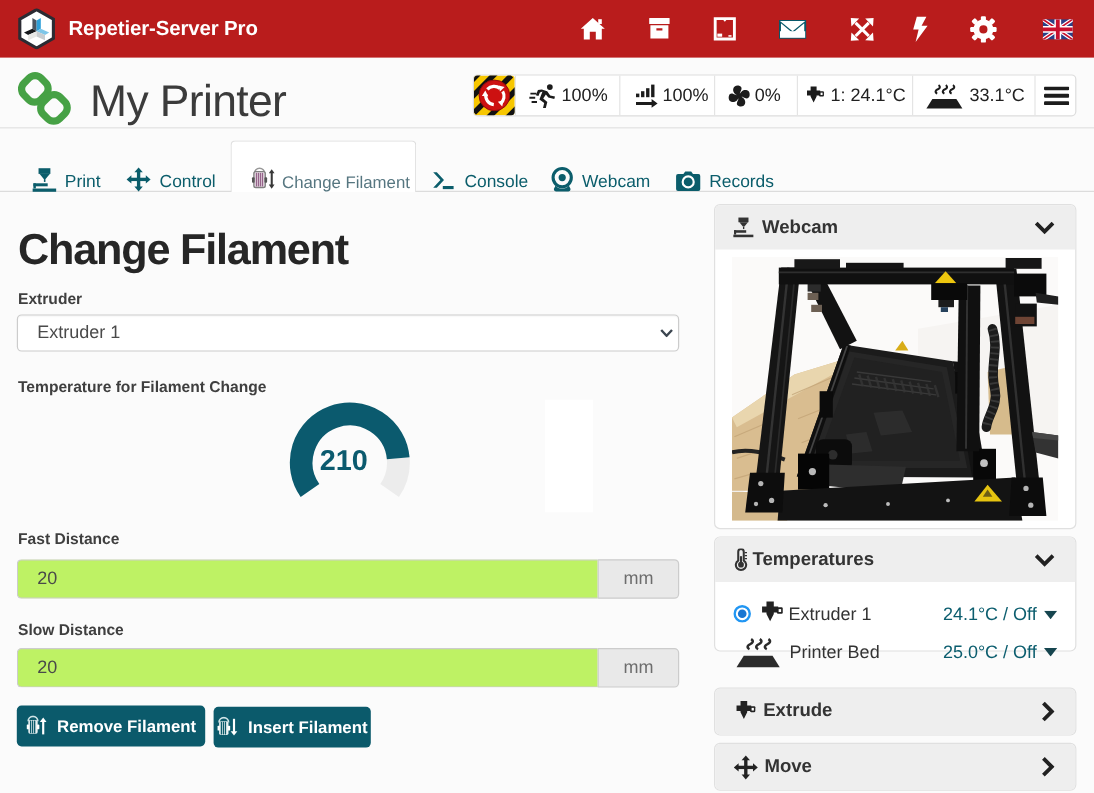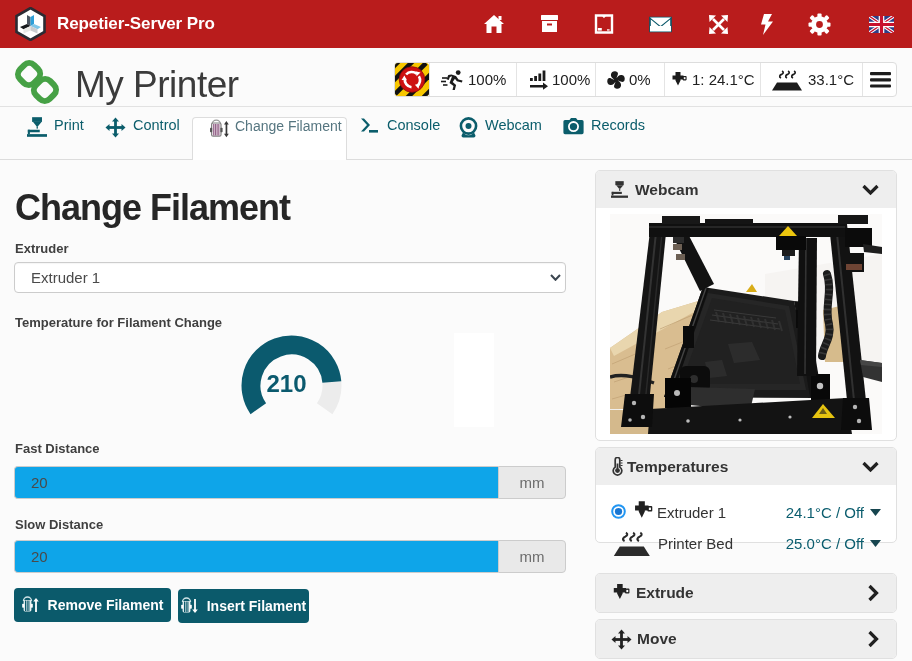--- a/index.html
+++ b/index.html
@@ -12,28 +12,28 @@
 #nav .title{position:absolute;left:57px;top:14px;color:#fff;font-size:17px;font-weight:bold;letter-spacing:-0.1px}
 .navicon{position:absolute;top:13px}
 
 #hdr{position:absolute;left:0;top:48px;width:912px;height:59px;border-bottom:1px solid #e2e2e2}
 #hdr h1{position:absolute;left:75px;top:18px;font-size:37px;font-weight:normal;color:#3b3b3b;line-height:1;letter-spacing:-0.5px}
 #toolbar{position:absolute;left:394px;top:62px;width:503px;height:35px;background:#fff;border:1px solid #ddd;border-radius:4px}
 .seg{position:absolute;top:0;height:33px;border-left:1px solid #e4e4e4;display:flex;align-items:center;font-size:15px;color:#212121}
 
 #tabs{position:absolute;left:0;top:107px;width:912px;height:54px}
 #tabs .tabline{position:absolute;left:0;top:52px;width:912px;height:1px;background:#dcdcdc}
-.tab{position:absolute;top:10px;height:43px;display:flex;align-items:flex-start;font-size:14.5px;color:#0b5d6b;white-space:nowrap}
+.tab{position:absolute;top:10px;height:43px;display:flex;align-items:flex-end;font-size:14.5px;color:#0b5d6b;white-space:nowrap}
 .tab.active{background:#fff;border:1px solid #ddd;border-bottom:none;border-radius:4px 4px 0 0;color:#567680}
 
 #main h2{position:absolute;left:15px;top:186px;font-size:39px;font-weight:bold;color:#262626}
 .lbl{position:absolute;left:15px;font-size:13px;font-weight:bold;color:#3f3f3f}
 .inputbox{position:absolute;left:14px;width:552px;height:31px;background:#fff;border:1px solid #ccc;border-radius:4px;font-size:15px;color:#4a4a4a;display:flex;align-items:center;padding-left:16px;box-shadow:inset 0 1px 1px rgba(0,0,0,0.04)}
 .igroup{position:absolute;left:14px;width:552px;height:33px;display:flex}
-.igroup .inp{flex:1;background:#0ea5e9;border:1px solid #ccc;border-right:none;border-radius:4px 0 0 4px;font-size:15px;color:#4a4a4a;display:flex;align-items:center;padding-left:16px}
+.igroup .inp{flex:1;background:#bef264;border:1px solid #ccc;border-right:none;border-radius:4px 0 0 4px;font-size:15px;color:#4a4a4a;display:flex;align-items:center;padding-left:16px}
 .igroup .addon{width:68px;background:#e9e9e9;border:1px solid #ccc;border-radius:0 4px 4px 0;display:flex;align-items:center;justify-content:center;font-size:15px;color:#6d6d6d}
 .btn{position:absolute;height:34px;background:#0b5a6b;border-radius:4px;color:#fff;font-size:14px;font-weight:bold;display:flex;align-items:center;justify-content:center;gap:9px}
 
 .panel{position:absolute;left:595px;width:302px;background:#fff;border:1px solid #e0e0e0;border-radius:5px}
 .phead{height:37px;background:#eee;display:flex;align-items:center;padding-left:15px;font-size:15.5px;font-weight:bold;color:#333;border-radius:4px 4px 0 0;position:relative}
 .panel.collapsed .phead{border-radius:4px;background:#eee}
 .chev{position:absolute;right:17px;top:50%;transform:translateY(-50%)}
 .tval{position:absolute;right:15px;font-size:15px;color:#0b5d6e;display:flex;align-items:center;gap:6px}
 </style>
 </head>

